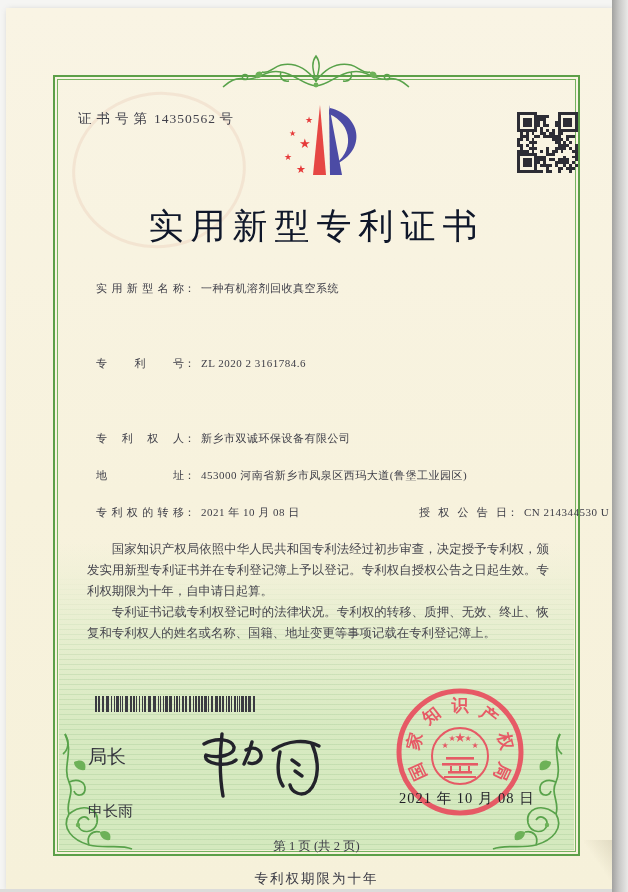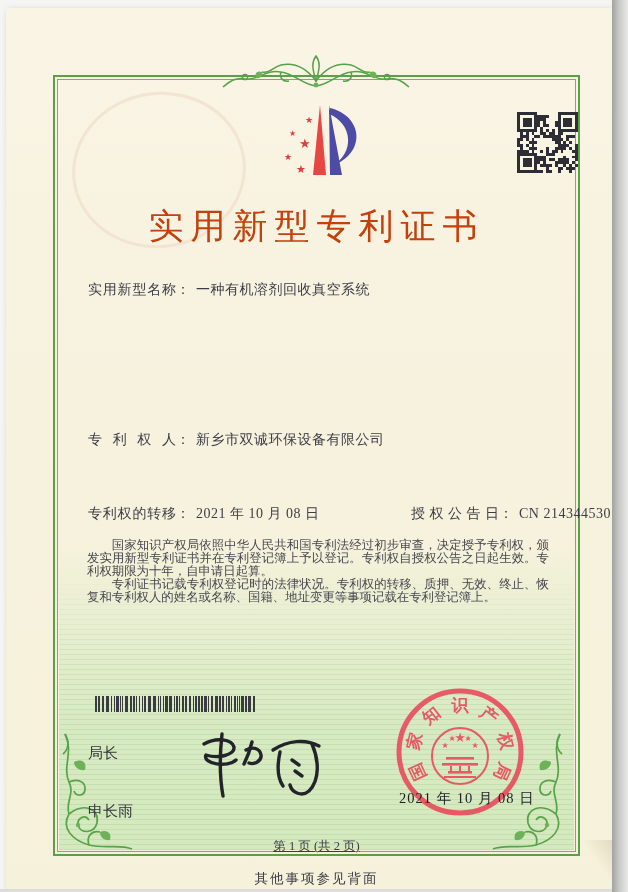--- a/index.html
+++ b/index.html
@@ -30,38 +30,38 @@
   .orn-top{left:221px;top:52px;width:190px;height:40px;}
   .orn-bl{left:56px;top:732px;width:80px;height:122px;}
   .orn-br{left:489px;top:732px;width:80px;height:122px;transform:scaleX(-1);}
   
   .cert-no{position:absolute;left:78px;top:110px;font-size:13.5px;color:#42424c;}
   .cert-no .sp{letter-spacing:5px;}
   .cert-no .num{margin-left:2px;letter-spacing:1px;}
   .logo{position:absolute;left:284px;top:103px;width:88px;height:76px;}
   .qr{position:absolute;left:517px;top:112px;width:61px;height:61px;}
   .title{position:absolute;left:53px;top:203px;width:527px;text-align:center;
-         font-size:35px;letter-spacing:7px;color:#c2410c;font-weight:500;}
-  .row{position:absolute;left:88px;font-size:14px;white-space:nowrap;color:#3d3d47;}
+         font-size:35px;letter-spacing:7px;color:#0f172a;font-weight:500;}
+  .row{position:absolute;left:96px;font-size:11px;white-space:nowrap;color:#3d3d47;}
   .flabel{display:inline-block;width:88px;text-align:justify;text-align-last:justify;vertical-align:top;}
   .colon{display:inline-block;}
   .fvalue{display:inline-block;margin-left:6px;letter-spacing:.5px;}
   .grant2{position:absolute;left:323px;top:0;}
-  .paras{position:absolute;left:87px;top:539px;width:462px;font-size:12.4px;line-height:13px;
+  .paras{position:absolute;left:87px;top:539px;width:462px;font-size:12.4px;line-height:21px;
          color:#46464e;text-align:justify;}
   .paras p{margin:0;text-indent:2em;}
   .barcode{position:absolute;left:95px;top:696px;width:162px;height:16px;}
-  .director-title{position:absolute;left:88px;top:744px;font-size:15px;color:#34343d;}
+  .director-title{position:absolute;left:88px;top:744px;font-size:19px;color:#34343d;}
   .director-name{position:absolute;left:88px;top:774px;font-size:15px;color:#34343d;margin-top:28px;}
   .sig{position:absolute;left:176px;top:724px;width:168px;height:84px;}
   .seal{position:absolute;left:393px;top:685px;width:134px;height:134px;opacity:.89;}
   .seal-date{position:absolute;left:399px;top:789px;font-size:14.5px;letter-spacing:1px;
          color:#1f1f26;font-weight:500;z-index:5;}
   .page-info{position:absolute;left:53px;top:838px;width:527px;text-align:center;
-         font-size:12.5px;color:#3a3a44;text-decoration:underline;}
+         font-size:12.5px;color:#3a3a44;}
   .back-note{position:absolute;left:53px;top:870px;width:527px;text-align:center;
          font-size:13.5px;color:#3a3a44;letter-spacing:2px;}
   .star{font-family:"DejaVu Sans",sans-serif;}
 </style>
 </head>
 <body>
 
 <div class="stage">
   <div class="paper"></div>
   <div class="watermark"></div>
@@ -115,20 +115,24 @@
       <path d="M33,113 C30,104 36,98 44,100"></path>
       <path d="M9,2 C14,10 12,18 7,22"></path>
     </g>
     <g fill="#6db158">
       <path d="M18,30 c8,-4 13,0 11,8 c-6,1 -11,-3 -11,-8z"></path>
       <path d="M44,100 c7,-3 12,1 10,8 c-6,1 -10,-3 -10,-8z"></path>
       <circle cx="22" cy="93" r="2.2"></circle>
     </g>
   </svg>
 
+  <div class="cert-no">
+    <span class="sp">证书号第</span><span class="num">14350562</span>
+    <span>号</span>
+  </div>
 
   <svg class="logo" viewBox="0 0 88 76">
     <path d="M46,5 C79,13 83,50 48,63 C71,50 69,21 45,11 Z" fill="#4c4ba5"></path>
     <polygon points="36,2 29,72 42,72" fill="#e64744"></polygon>
     <polygon points="45,2 46,72 58,72" fill="#4c4ba5"></polygon>
     <g fill="#e63a3a" class="star">
       <text x="21" y="20" font-size="9" font-family="DejaVu Sans">★</text>
       <text x="5" y="33" font-size="8" font-family="DejaVu Sans">★</text>
       <text x="15" y="45" font-size="13" font-family="DejaVu Sans">★</text>
       <text x="0" y="57" font-size="9" font-family="DejaVu Sans">★</text>
@@ -374,22 +378,28 @@
       <rect x="11" y="20" width="1" height="1" fill="#2d2d35"></rect>
       <rect x="14" y="20" width="1" height="1" fill="#2d2d35"></rect>
       <rect x="18" y="20" width="1" height="1" fill="#2d2d35"></rect>
     </svg>
 
   <div class="title">实用新型专利证书</div>
 
   <div class="row" style="top:281px">
     <span class="flabel">实用新型名称</span><span class="colon">：</span><span class="fvalue">一种有机溶剂回收真空系统</span>
   </div>
+  <div class="row" style="top:356px">
+    <span class="flabel">专利号</span><span class="colon">：</span><span class="fvalue">ZL 2020 2 3161784.6</span>
+  </div>
   <div class="row" style="top:431px">
     <span class="flabel">专利权人</span><span class="colon">：</span><span class="fvalue">新乡市双诚环保设备有限公司</span>
+  </div>
+  <div class="row" style="top:468px">
+    <span class="flabel">地址</span><span class="colon">：</span><span class="fvalue">453000 河南省新乡市凤泉区西玛大道(鲁堡工业园区)</span>
   </div>
   <div class="row" style="top:505px">
     <span class="flabel">专利权的转移</span><span class="colon">：</span><span class="fvalue">2021 年 10 月 08 日</span>
     <span class="grant2">
       <span class="flabel">授权公告日</span><span class="colon">：</span><span class="fvalue">CN 214344530 U</span>
     </span>
   </div>
 
   <div class="paras">
     <p>国家知识产权局依照中华人民共和国专利法经过初步审查，决定授予专利权，颁发实用新型专利证书并在专利登记簿上予以登记。专利权自授权公告之日起生效。专利权期限为十年，自申请日起算。</p>
@@ -488,18 +498,18 @@
       <rect x="57" y="81" width="2" height="5"></rect>
       <rect x="66" y="81" width="2" height="5"></rect>
       <rect x="75" y="81" width="2" height="5"></rect>
       <rect x="55" y="86" width="24" height="2.6"></rect>
       <rect x="51" y="91" width="32" height="2"></rect>
     </g>
   </svg>
   <div class="seal-date">2021 年 10 月 08 日</div>
 
   <div class="page-info">第 1 页 (共 2 页)</div>
-  <div class="back-note">其他事项参见背面</div>
+  <div class="back-note">专利权期限为十年</div>
 
   <div class="fold"></div>
   <div class="edge-right"></div>
   <div class="edge-bottom"></div>
 </div>
 
 </body></html>

